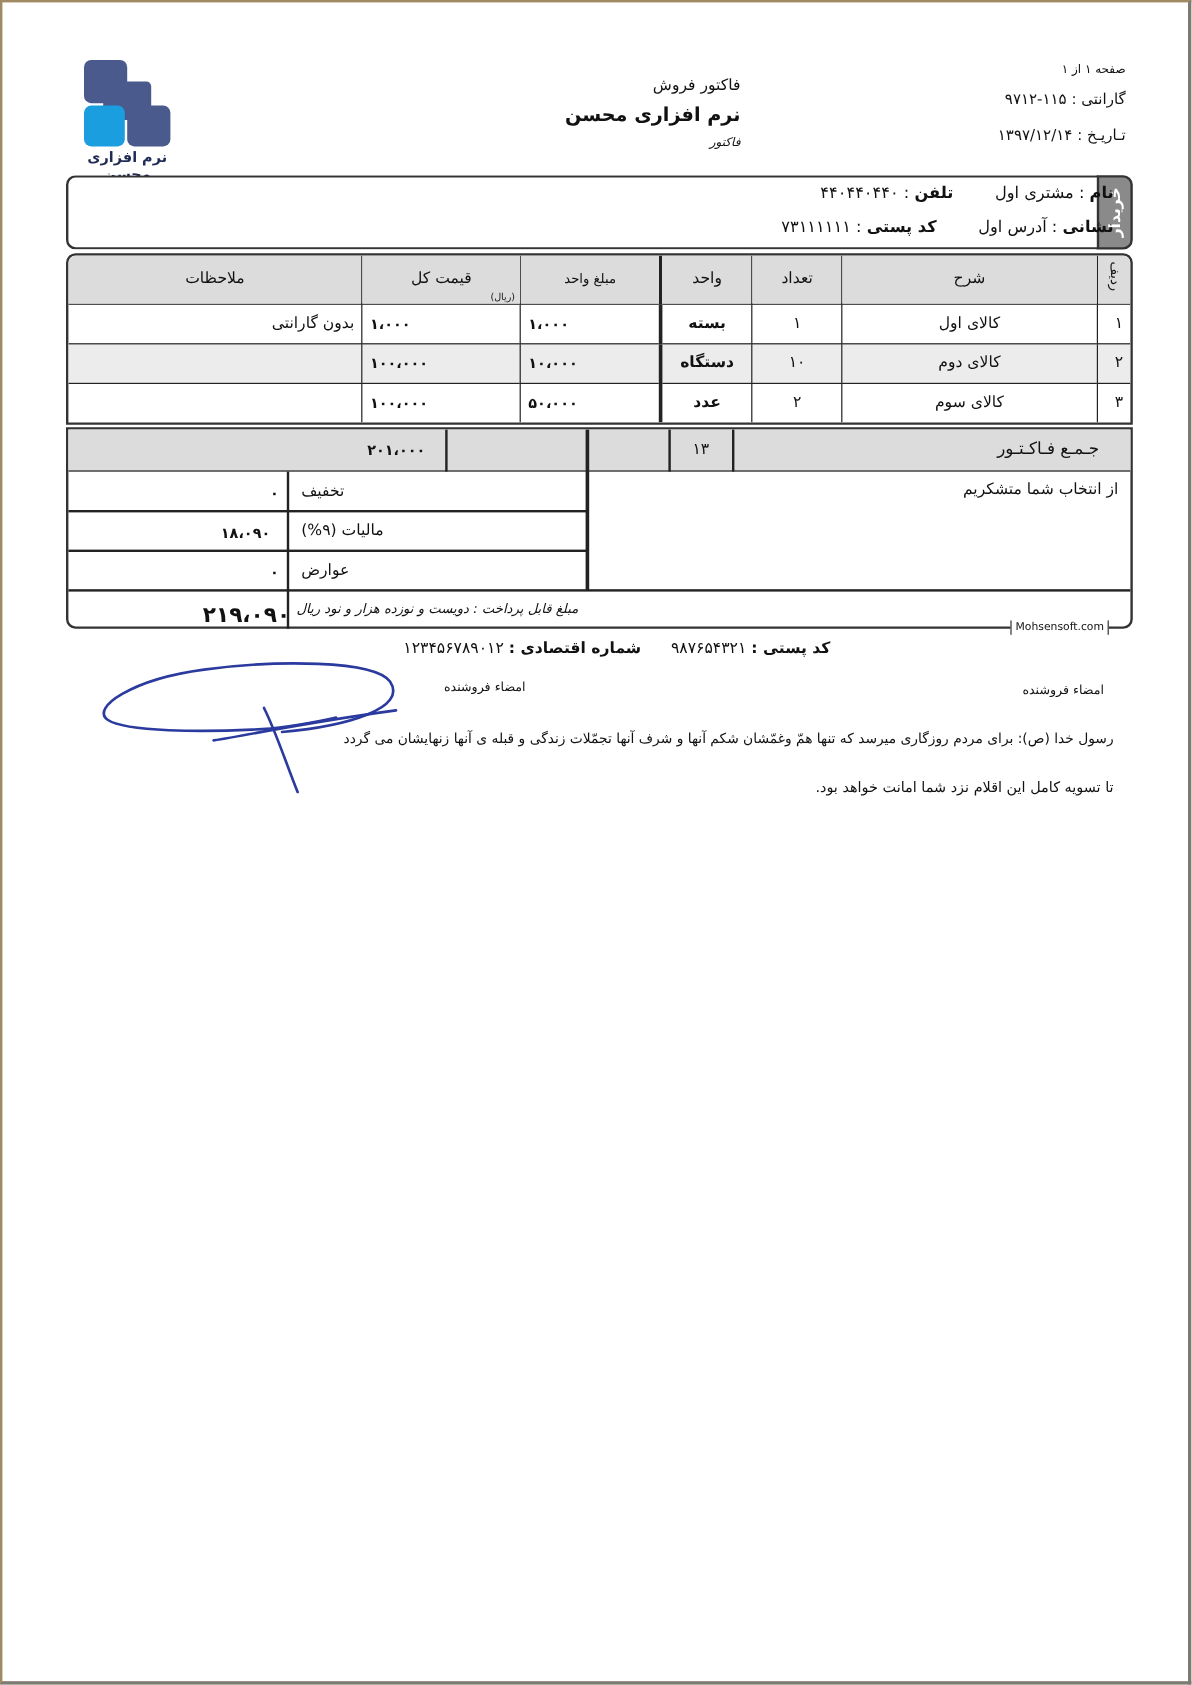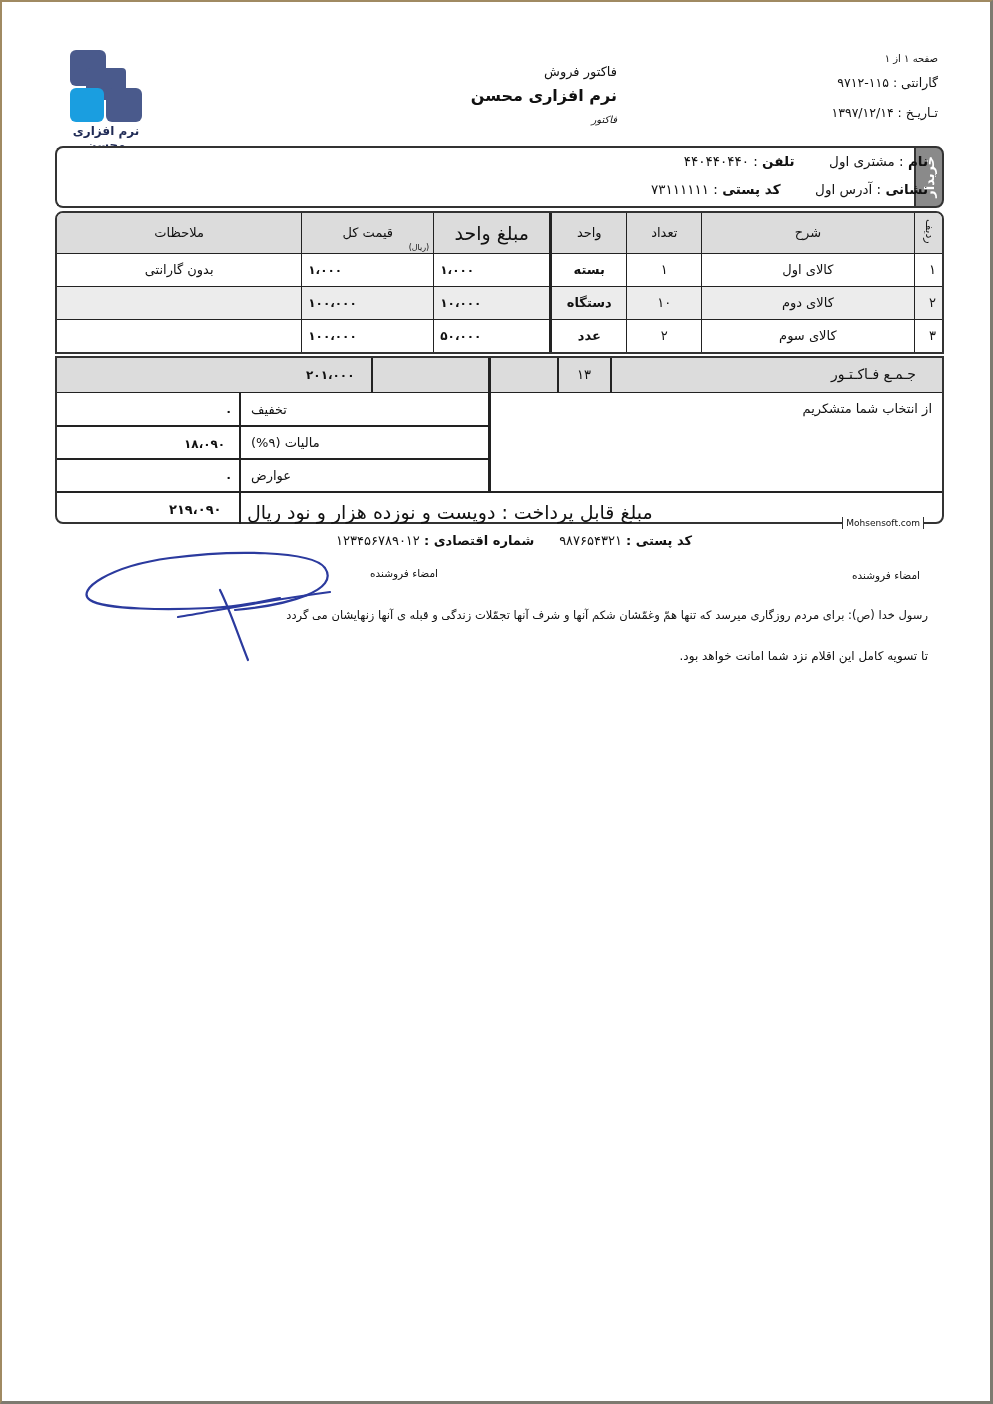--- a/index.html
+++ b/index.html
@@ -43,21 +43,21 @@
   .buyer .l2 { top: 35px; }
   .gap { display:inline-block; width: 26px; }
 
   
   .items { left: 53px; top: 209px; width: 889px; border: 2px solid #333; border-radius: 8px 8px 0 0; overflow: hidden; }
   table { border-collapse: collapse; width: 100%; direction: rtl; }
   td, th { border: 1.5px solid #222; font-size: 13px; padding: 0 6px; height: 33px; }
   th { background: #dcdcdc; font-weight: normal; height: 40px; text-align: center; position: relative; }
   .items tr:first-child th { border-top: none; }
   .items th:first-child, .items td:first-child { border-right: none; }
-  .items th:last-child, .items td:last-child { border-left: none; text-align: center; }
+  .items th:last-child, .items td:last-child { border-left: none; }
   .items tr:last-child td { border-bottom: none; }
   .c-idx { width: 28px; text-align: right; }
   .c-desc { text-align: center; }
   .c-qty { width: 75px; text-align: center; }
   .c-unit { width: 76px; text-align: center; font-weight: bold; }
   .c-uprice { width: 117px; text-align: left; font-weight: bold; font-size: 12px; letter-spacing: 1px; }
   .c-total { width: 132px; text-align: left; font-weight: bold; font-size: 12px; letter-spacing: 1px; }
   .c-notes { text-align: right; }
   .thick-l { border-left: 3px solid #222 !important; }
   .row-alt td { background: #ececec; }
@@ -133,21 +133,21 @@
   </div>
 
   <div class="abs items">
     <table>
       <tbody>
           <tr>
         <th class="c-idx idx-head"><span>ردیف</span></th>
         <th class="c-desc" style="text-align:center">شرح</th>
         <th class="c-qty">تعداد</th>
         <th class="c-unit thick-l" style="font-weight:normal">واحد</th>
-        <th class="c-uprice" style="text-align:center;font-weight:normal;font-size:19px;letter-spacing:0">مبلغ واحد</th>
+        <th class="c-uprice" style="text-align:center;font-weight:normal;font-size:11px;letter-spacing:0">مبلغ واحد</th>
         <th class="c-total" style="text-align:center;font-weight:normal;font-size:13px;letter-spacing:0">
           <span>قیمت کل</span>
           <span class="rial-sub">(ریال)</span>
         </th>
         <th class="c-notes" style="text-align:center">ملاحظات</th>
       </tr>
       <tr>
         <td class="c-idx">۱</td>
         <td class="c-desc">کالای اول</td>
         <td class="c-qty">۱</td>
@@ -198,22 +198,22 @@
 
     <div class="cell" style="left:194px;top:44px;">تخفیف</div>
     <div class="cell num" style="left:168px;top:46px;">۰</div>
 
     <div class="cell" style="left:194px;top:77px;">مالیات (۹%)</div>
     <div class="cell num" style="left:127px;top:79px;">۱۸،۰۹۰</div>
 
     <div class="cell" style="left:194px;top:110px;">عوارض</div>
     <div class="cell num" style="left:168px;top:112px;">۰</div>
 
-    <div class="cell" style="left:190px;top:143px;font-size:19px;">مبلغ قابل پرداخت : دویست و نوزده هزار و نود ریال</div>
-    <div class="cell num" style="left:112px;top:144px;font-size:13px;">۲۱۹،۰۹۰</div>
+    <div class="cell" style="left:190px;top:143px;font-size:11px;font-style:italic;">مبلغ قابل پرداخت : دویست و نوزده هزار و نود ریال</div>
+    <div class="cell num" style="left:112px;top:144px;font-size:18px;">۲۱۹،۰۹۰</div>
 
     <div class="site">Mohsensoft.com</div>
   </div>
 
   <div class="abs footer-ids">
     <b>کد پستی :</b>
     <span>۹۸۷۶۵۴۳۲۱</span>
     &nbsp;&nbsp;&nbsp;&nbsp;
     <b>شماره اقتصادی :</b>
     <span>۱۲۳۴۵۶۷۸۹۰۱۲</span>

